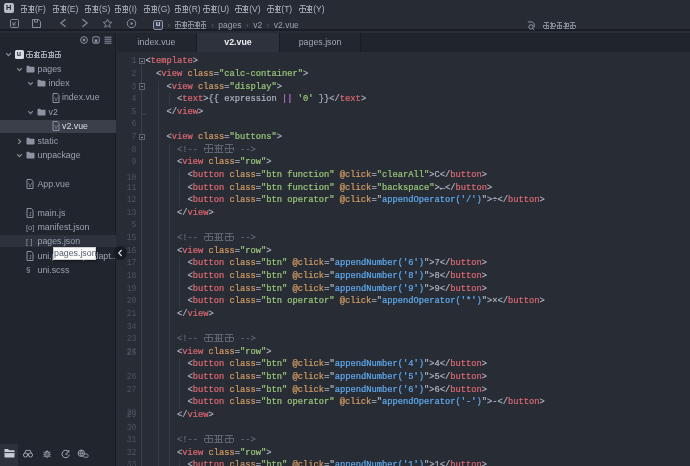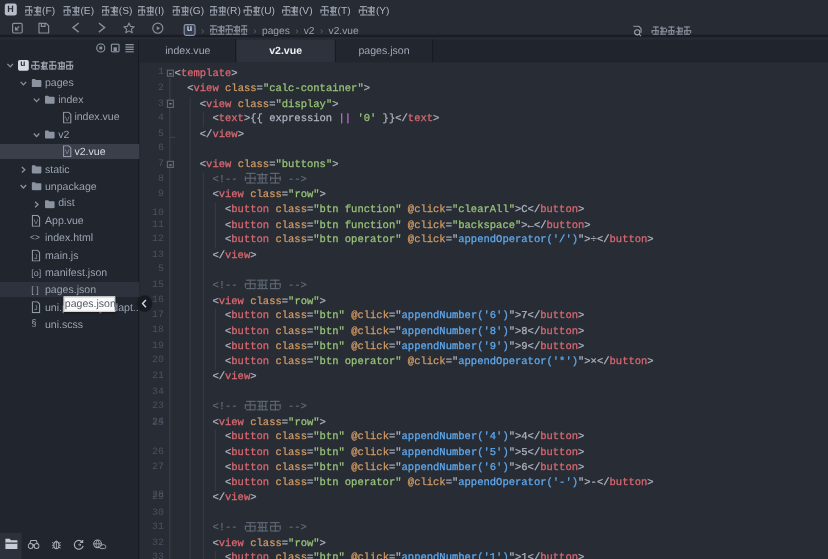--- a/index.html
+++ b/index.html
@@ -231,45 +231,28 @@
           <path d="M1.2 2.2 3.5 4.7 5.8 2.2" fill="none" stroke="currentColor" stroke-width="1.1"></path>
         </svg>
       </span>
       <span class="ficon" style="left:26px;top:3.4px">
         <svg width="9" height="8" viewBox="0 0 9 8">
           <path d="M.5 1.5c0-.4.3-.7.7-.7h2l.8.9h3.8c.4 0 .7.3.7.7v4.4c0 .4-.3.7-.7.7H1.2c-.4 0-.7-.3-.7-.7z" fill="#8b93a0"></path>
         </svg>
       </span>
       <span class="lbl" style="left:37.5px;">unpackage</span>
     </div>
-    <div class="row " style="top:162.4px">
-      <span class="chev" style="left:27px">
-        <svg width="7" height="7" viewBox="0 0 7 7">
-          <path d="M2.2 1.2 4.7 3.5 2.2 5.8" fill="none" stroke="currentColor" stroke-width="1.1"></path>
-        </svg>
-      </span>
-      <span class="ficon" style="left:37px;top:3.4px">
-        <svg width="9" height="8" viewBox="0 0 9 8">
-          <path d="M.5 1.5c0-.4.3-.7.7-.7h2l.8.9h3.8c.4 0 .7.3.7.7v4.4c0 .4-.3.7-.7.7H1.2c-.4 0-.7-.3-.7-.7z" fill="#8b93a0"></path>
-        </svg>
-      </span>
-      <span class="lbl" style="left:48.5px;">dist</span>
-    </div>
     <div class="row " style="top:176.8px">
       <span class="ficon" style="left:26px">
         <svg width="8" height="10" viewBox="0 0 8 10">
           <path d="M1 .5h4.2L7 2.3V9.5H1z" fill="none" stroke="currentColor" stroke-width=".9"></path>
           <text x="4" y="7.6" text-anchor="middle" font-size="5.5" font-family="Liberation Sans" fill="#949caa">V</text>
         </svg>
       </span>
       <span class="lbl" style="left:37.5px;">App.vue</span>
-    </div>
-    <div class="row " style="top:191.2px">
-      <span class="ficon" style="left:25px;top:3.5px;font-size:7px;color:#949caa">&lt;&gt;</span>
-      <span class="lbl" style="left:37.5px;">index.html</span>
     </div>
     <div class="row " style="top:205.6px">
       <span class="ficon" style="left:26px">
         <svg width="8" height="10" viewBox="0 0 8 10">
           <path d="M1 .5h4.2L7 2.3V9.5H1z" fill="none" stroke="currentColor" stroke-width=".9"></path>
           <text x="4" y="7.6" text-anchor="middle" font-size="5.5" font-family="Liberation Sans" fill="#949caa">J</text>
         </svg>
       </span>
       <span class="lbl" style="left:37.5px;">main.js</span>
     </div>

